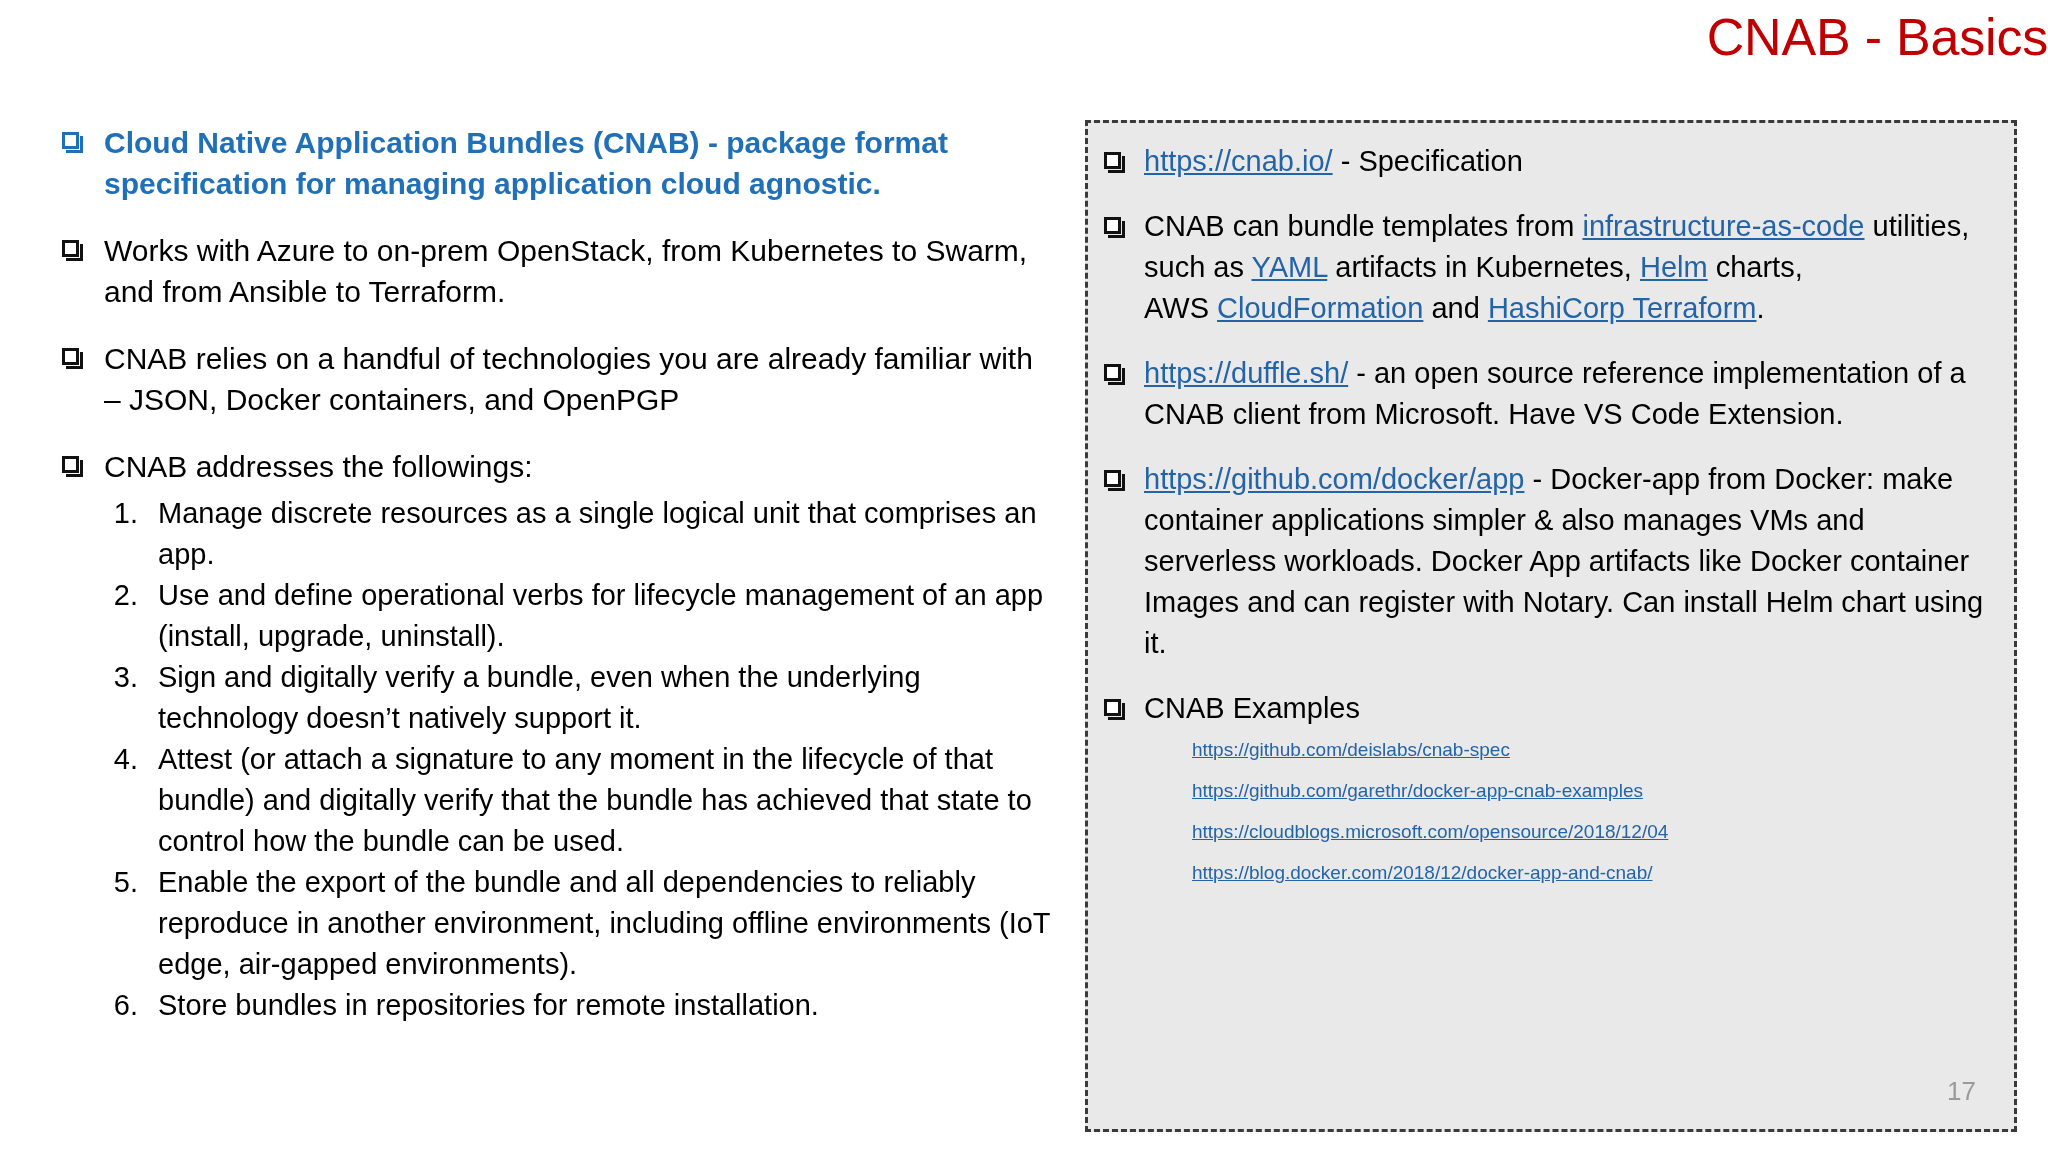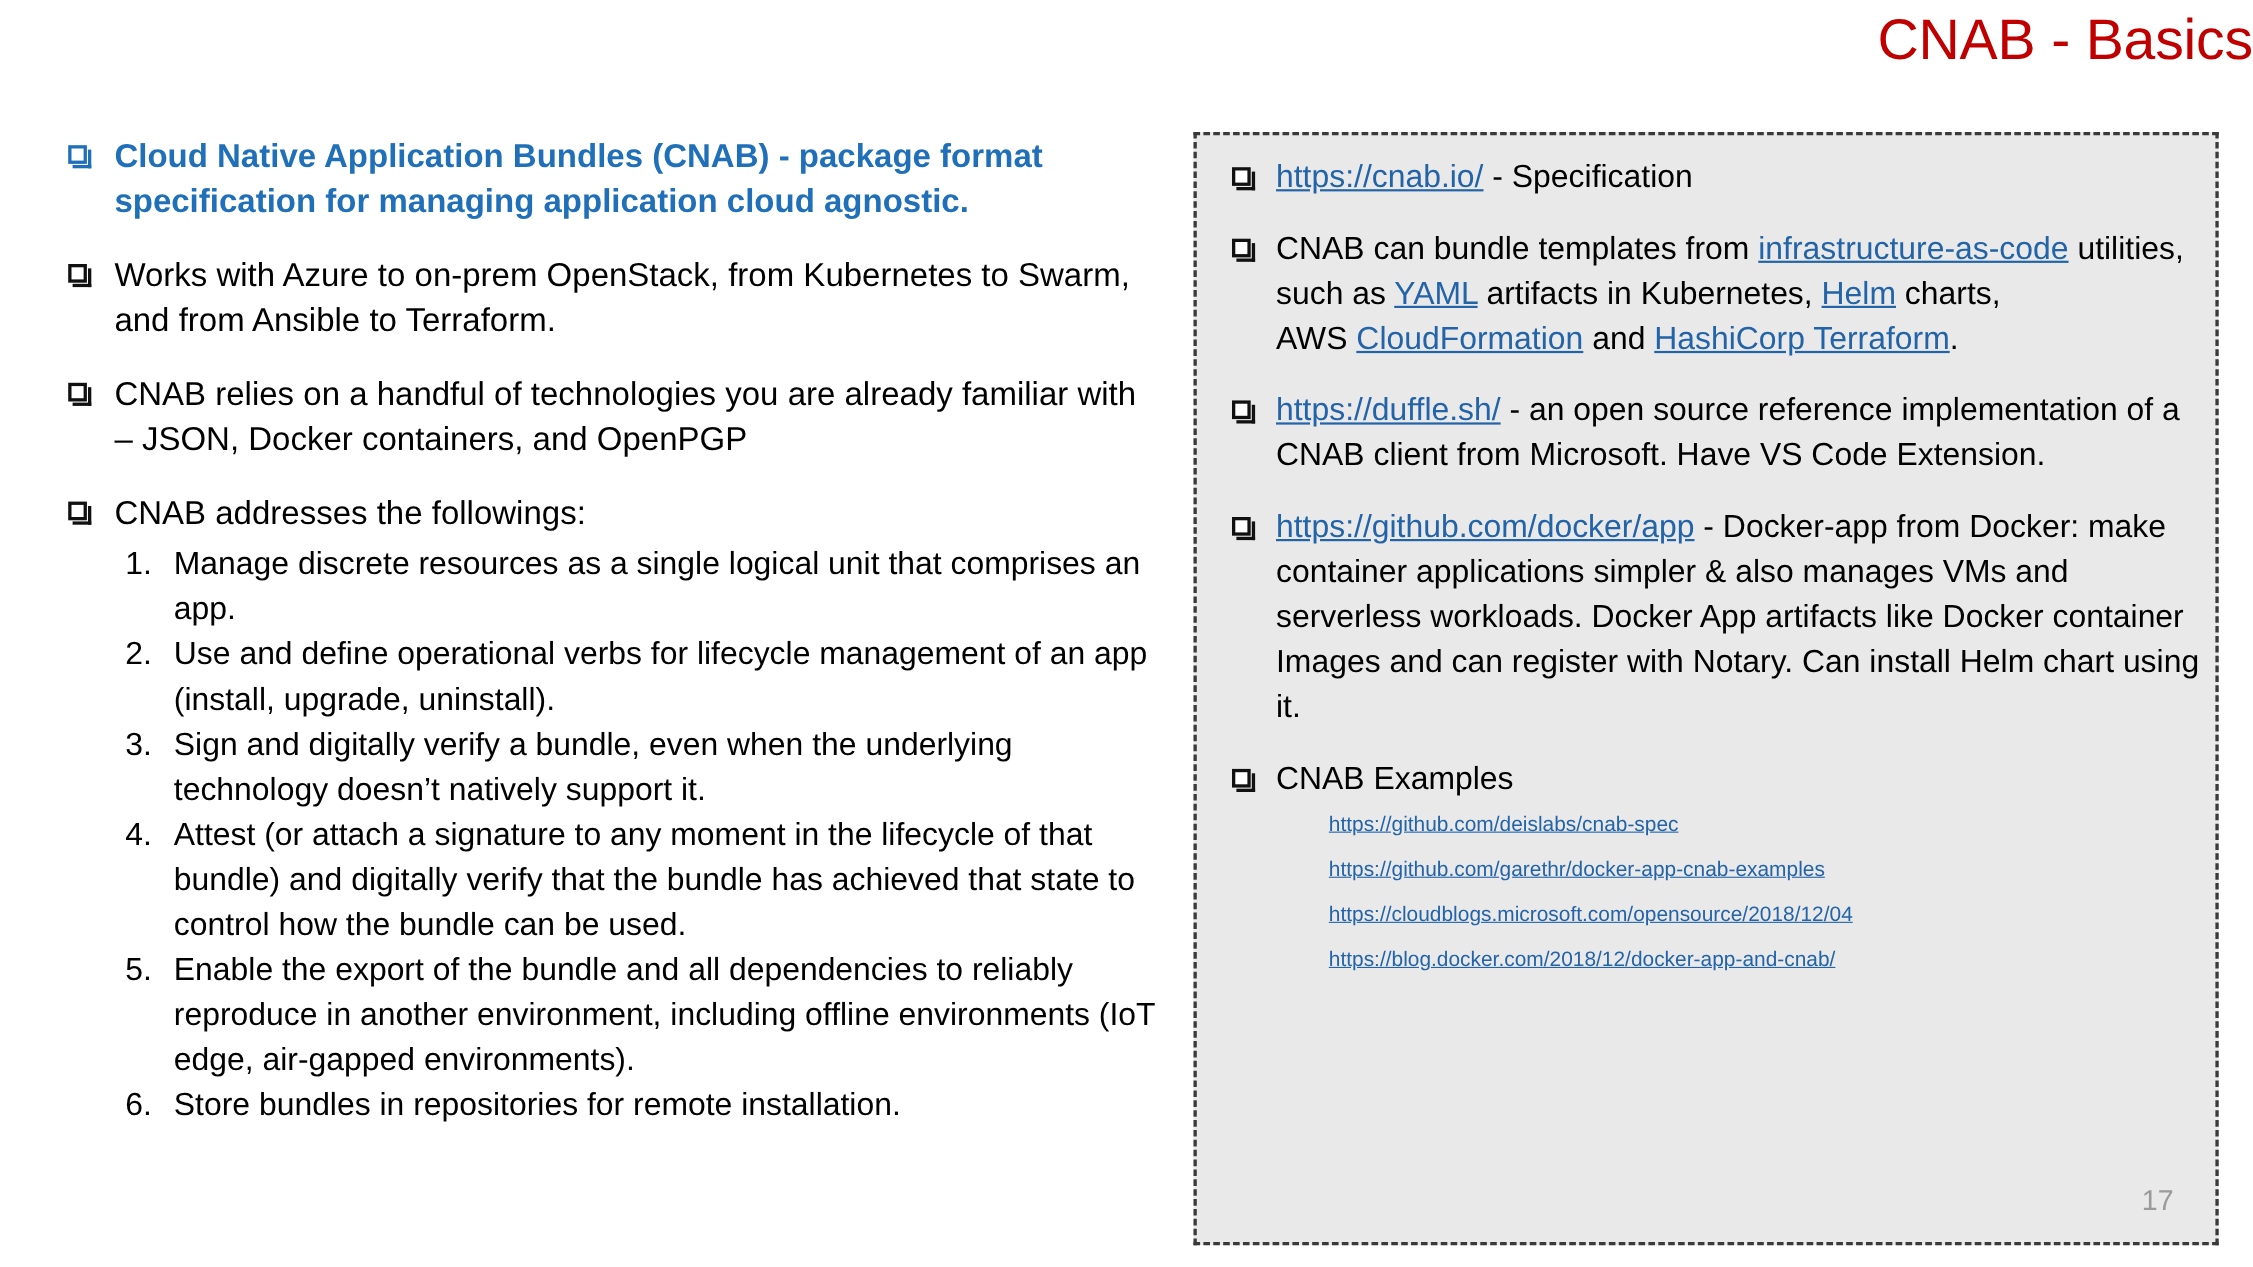--- a/index.html
+++ b/index.html
@@ -108,21 +108,21 @@
   
   .right-panel {
     position: absolute;
     left: 1085px;
     top: 120px;
     width: 932px;
     height: 1012px;
     background: #E9E9EA;
     border: 3px dashed #3a3a3a;
     box-sizing: border-box;
-    padding: 18px 14px 10px 32px;
+    padding: 18px 14px 10px 16px;
   }
   .panel-row {
     display: flex;
     align-items: flex-start;
     margin-bottom: 24px;
   }
   .panel-row .sq { margin-top: 11px; margin-right: 18px; }
   .panel-text {
     font-size: 29px;
     line-height: 41px;

